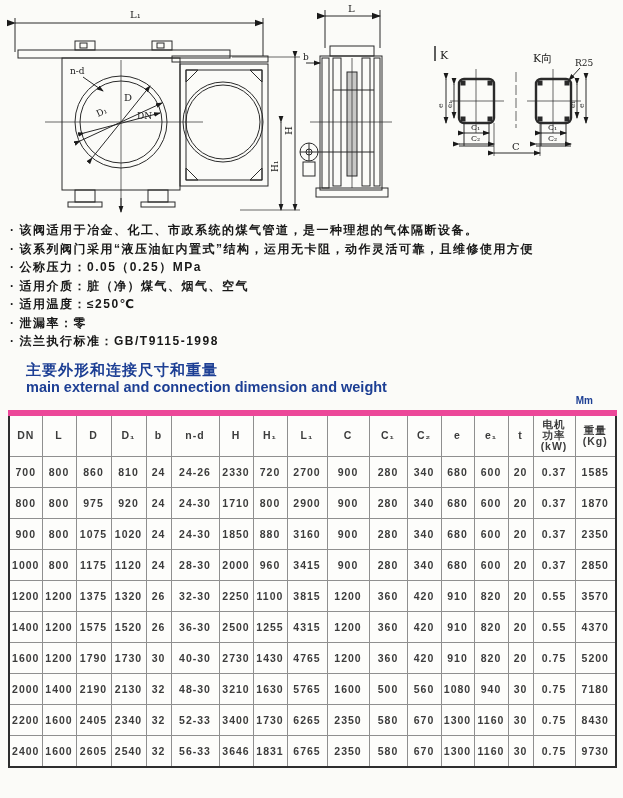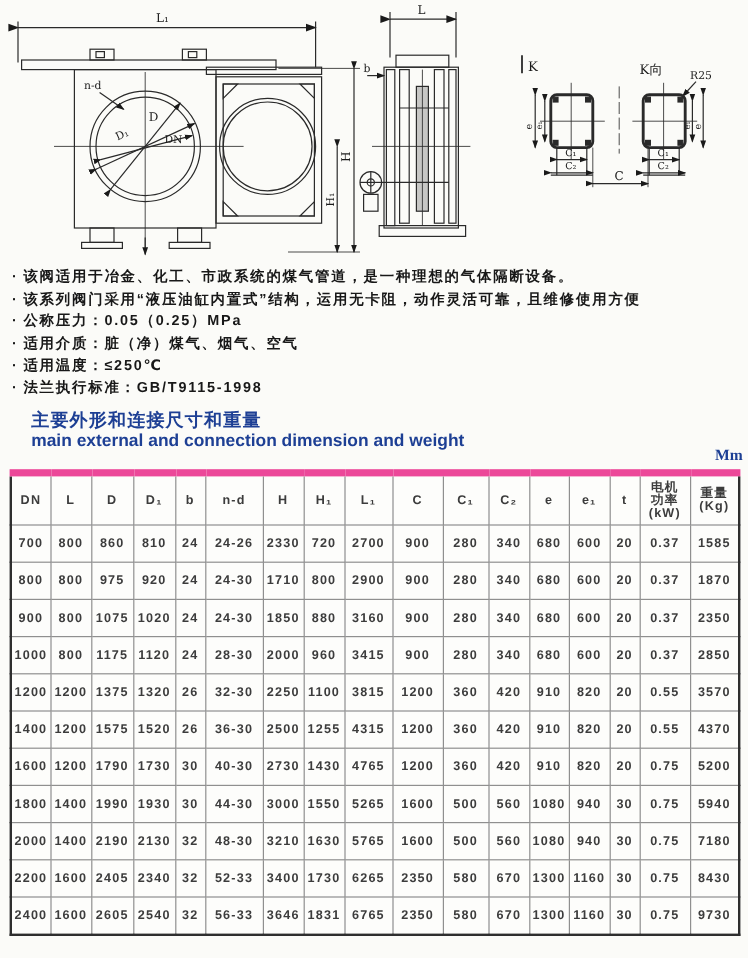--- a/index.html
+++ b/index.html
@@ -16,22 +16,22 @@
   .features{padding:6px 2px 0 10px;}
   .feature-line{
     font-size:12px;font-weight:bold;line-height:18.5px;
     letter-spacing:1.5px;color:#181818;white-space:nowrap;
   }
   .feature-line .marker{margin-right:4px;}
   .section-heading{padding:10px 10px 0 26px;position:relative;}
   .title-zh{color:#1d3f94;font-weight:bold;font-size:15px;letter-spacing:1px;line-height:18px;}
   .title-en{color:#1d3f94;font-weight:bold;font-size:14.5px;line-height:17px;}
   .unit-label{
-    position:absolute;right:4px;bottom:-10px;
-    color:#1d3f94;font-weight:bold;font-size:13px;font-family:Liberation Serif, serif;
+    position:absolute;right:30px;bottom:-10px;
+    color:#1d3f94;font-weight:bold;font-size:10px;
   }
   .dim-table{
     margin:14px 8px 0 8px;
     width:607px;
     border-collapse:collapse;
     table-layout:fixed;
     background:#fdfdfb;
   }
   .dim-table,
   .dim-table tr:first-child th{border-top:6px solid #ec4899;}
@@ -213,20 +213,21 @@
     </g>
   </g>
 </svg>
 
 <div class="features">
   <div class="feature-line"><span class="marker">·</span><span>该阀适用于冶金、化工、市政系统的煤气管道，是一种理想的气体隔断设备。</span></div>
   <div class="feature-line"><span class="marker">·</span><span>该系列阀门采用“液压油缸内置式”结构，运用无卡阻，动作灵活可靠，且维修使用方便</span></div>
   <div class="feature-line"><span class="marker">·</span><span>公称压力：0.05（0.25）MPa</span></div>
   <div class="feature-line"><span class="marker">·</span><span>适用介质：脏（净）煤气、烟气、空气</span></div>
   <div class="feature-line"><span class="marker">·</span><span>适用温度：≤250℃</span></div>
+  <div class="feature-line"><span class="marker">·</span><span>泄漏率：零</span></div>
   <div class="feature-line"><span class="marker">·</span><span>法兰执行标准：GB/T9115-1998</span></div>
 </div>
 
 <div class="section-heading">
   <div class="title-zh">主要外形和连接尺寸和重量</div>
   <div class="title-en">main external and connection dimension and weight</div>
   <div class="unit-label">Mm</div>
 </div>
 
 <table class="dim-table">
@@ -401,39 +402,20 @@
         <td>1200</td>
         <td>360</td>
         <td>420</td>
         <td>910</td>
         <td>820</td>
         <td>20</td>
         <td>0.75</td>
         <td>5200</td>
       </tr>
       <tr>
-        <td>1800</td>
-        <td>1400</td>
-        <td>1990</td>
-        <td>1930</td>
-        <td>30</td>
-        <td>44-30</td>
-        <td>3000</td>
-        <td>1550</td>
-        <td>5265</td>
-        <td>1600</td>
-        <td>500</td>
-        <td>560</td>
-        <td>1080</td>
-        <td>940</td>
-        <td>30</td>
-        <td>0.75</td>
-        <td>5940</td>
-      </tr>
-      <tr>
         <td>2000</td>
         <td>1400</td>
         <td>2190</td>
         <td>2130</td>
         <td>32</td>
         <td>48-30</td>
         <td>3210</td>
         <td>1630</td>
         <td>5765</td>
         <td>1600</td>

